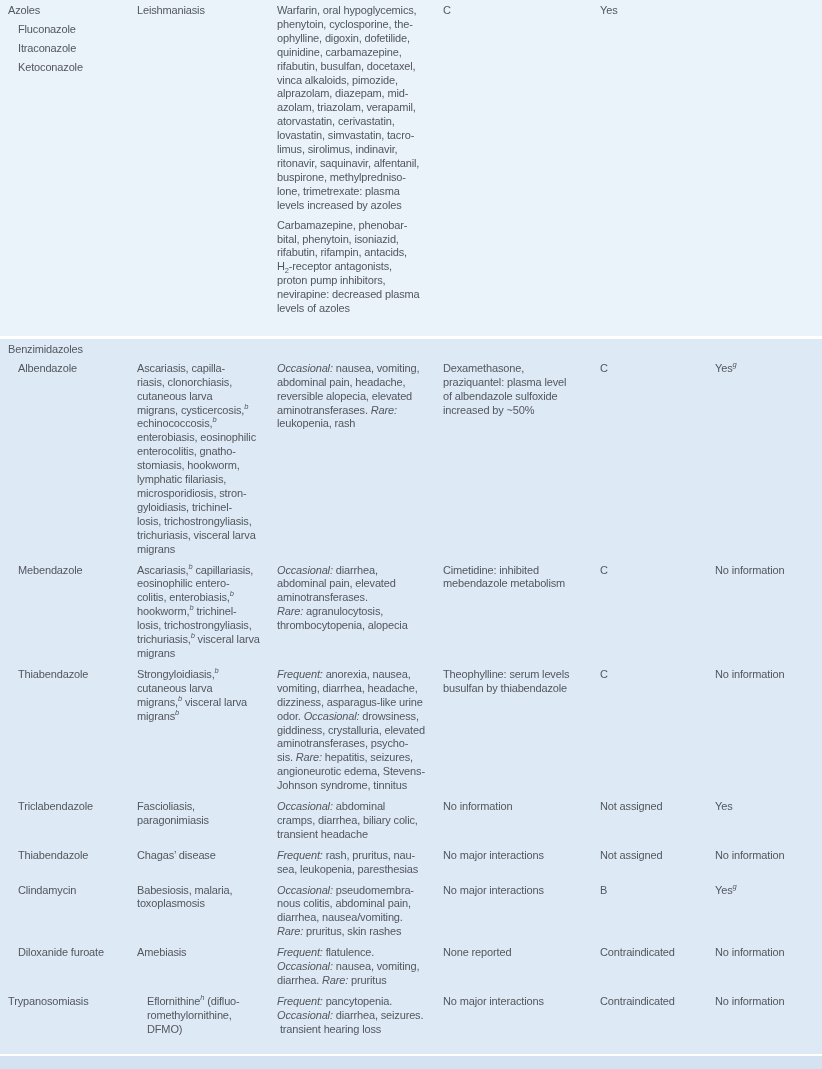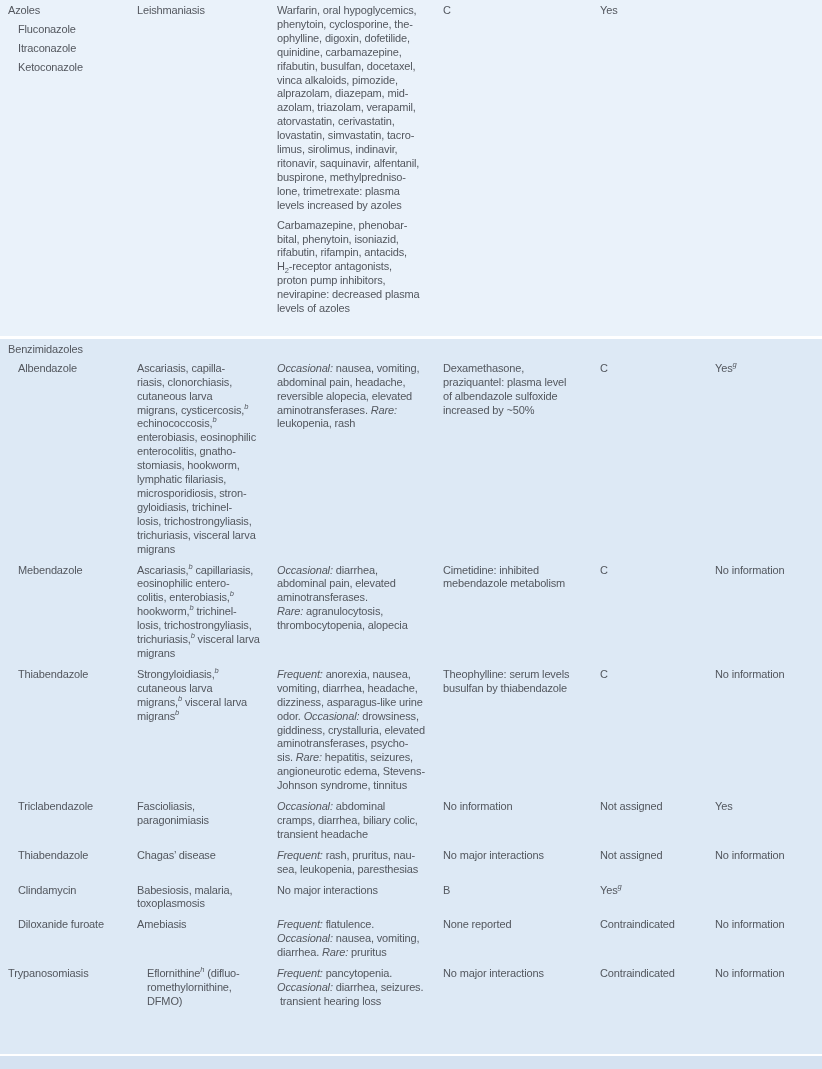--- a/index.html
+++ b/index.html
@@ -155,20 +155,24 @@
         <div class="cell"><p><em>Frequent:</em> rash, pruritus, nau-
 sea, leukopenia, paresthesias</p></div>
         <div class="cell"><p>No major interactions</p></div>
         <div class="cell"><p>Not assigned</p></div>
         <div class="cell"><p>No information</p></div>
       </div>
       <div class="row">
         <div class="cell name-cell indent"><div>Clindamycin</div></div>
         <div class="cell"><p>Babesiosis, malaria,
 toxoplasmosis</p></div>
+        <div class="cell"><p><em>Occasional:</em> pseudomembra-
+nous colitis, abdominal pain,
+diarrhea, nausea/vomiting.
+<em>Rare:</em> pruritus, skin rashes</p></div>
         <div class="cell"><p>No major interactions</p></div>
         <div class="cell"><p>B</p></div>
         <div class="cell"><p>Yes<sup>g</sup></p></div>
       </div>
       <div class="row">
         <div class="cell name-cell indent"><div>Diloxanide furoate</div></div>
         <div class="cell"><p>Amebiasis</p></div>
         <div class="cell"><p><em>Frequent:</em> flatulence.
 <em>Occasional:</em> nausea, vomiting,
 diarrhea. <em>Rare:</em> pruritus</p></div>

